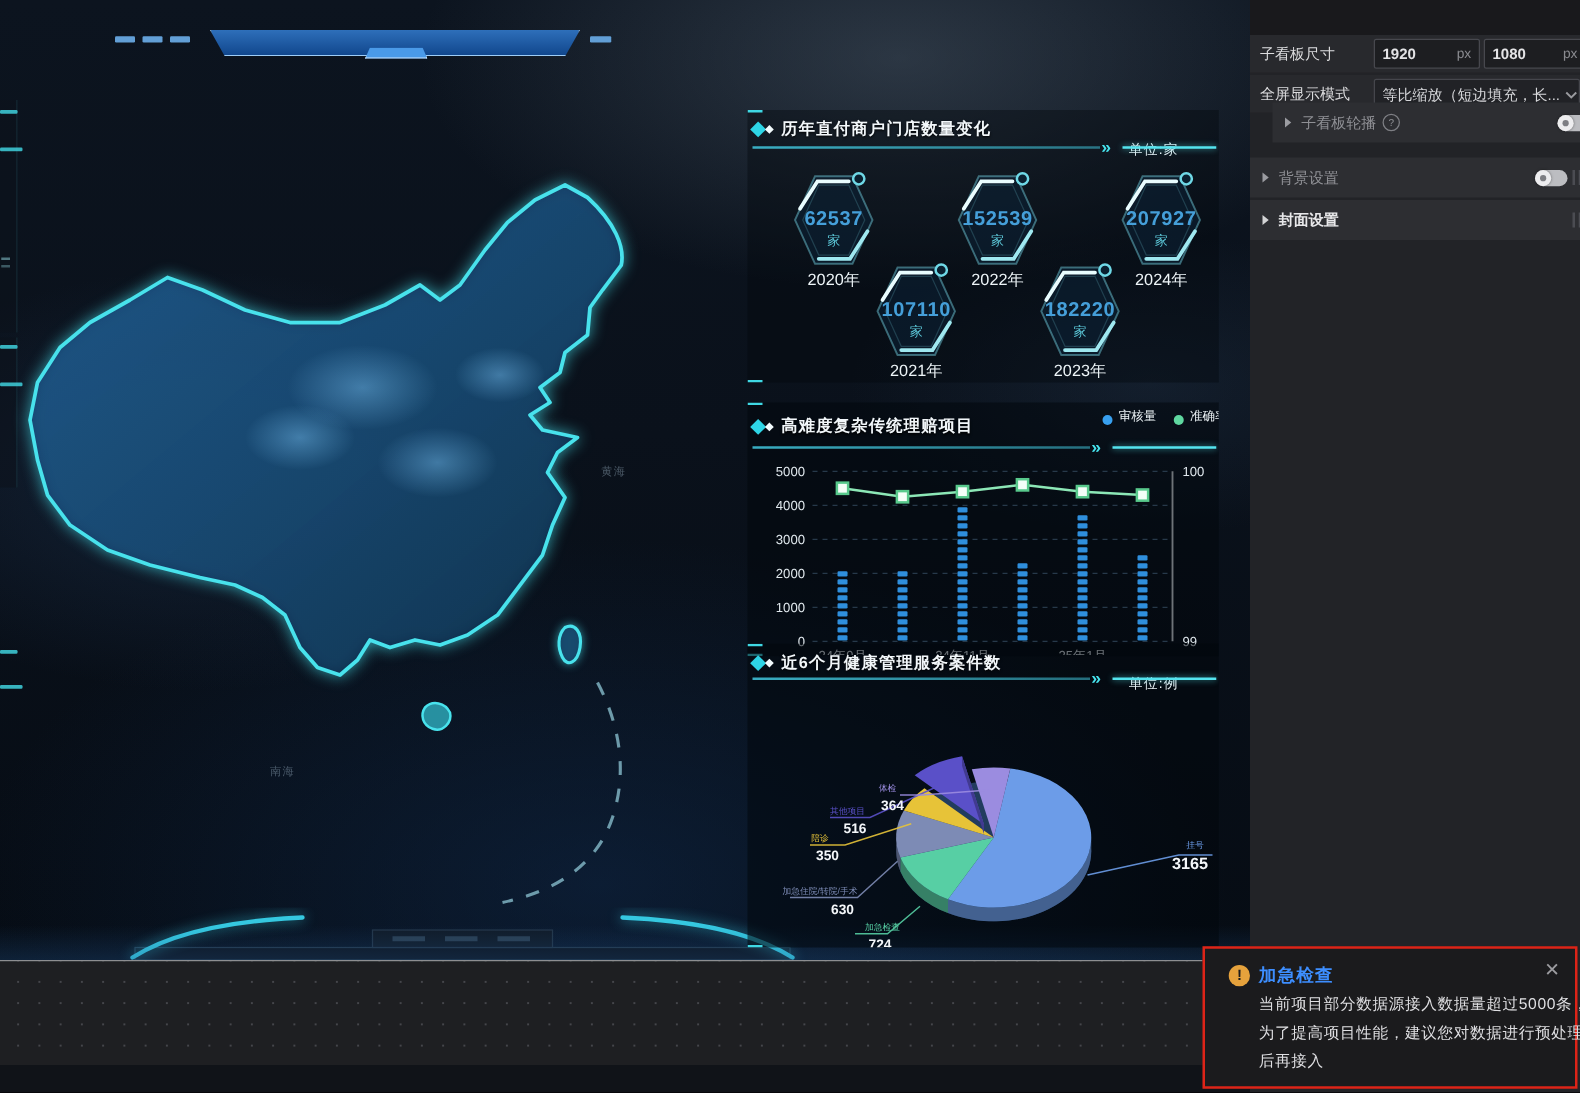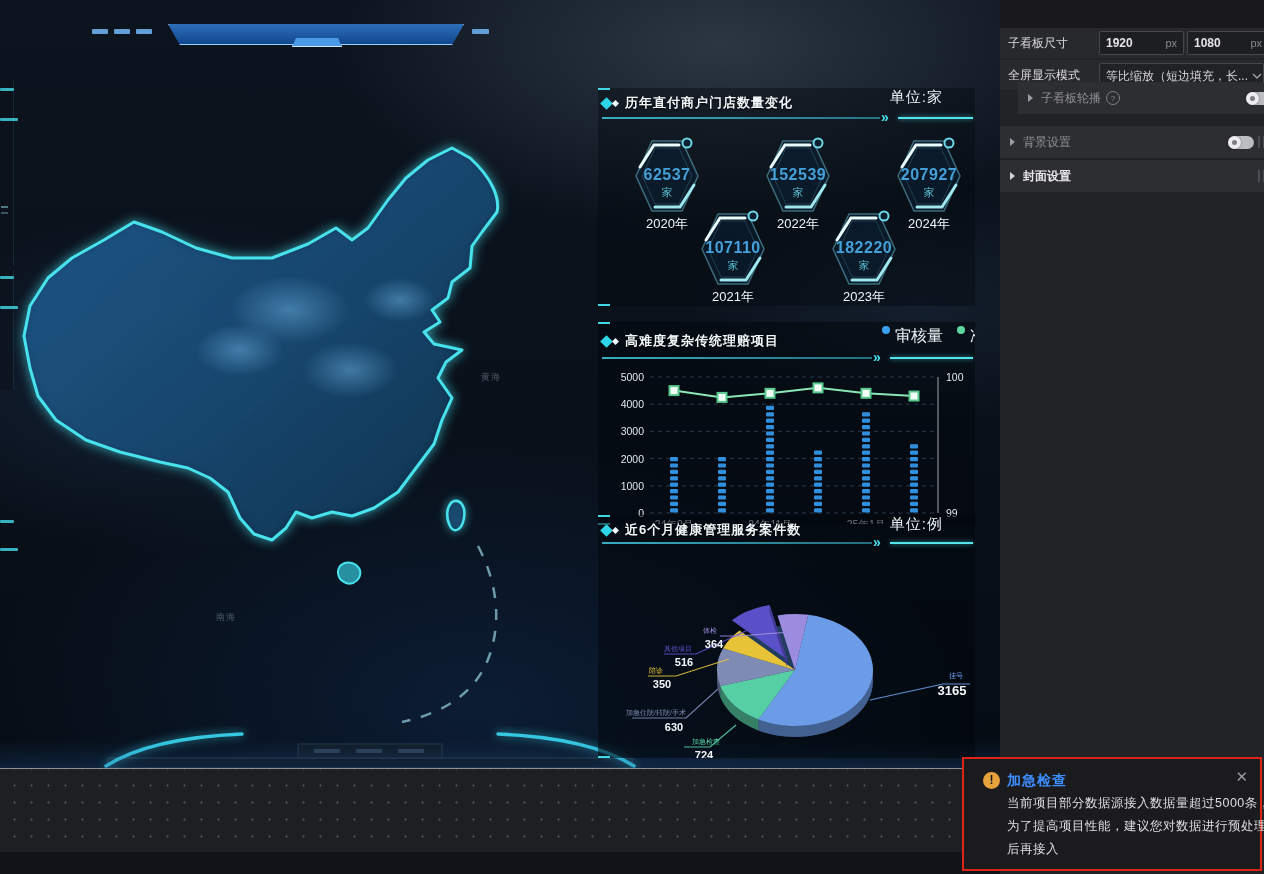--- a/index.html
+++ b/index.html
@@ -34,25 +34,25 @@
   
   .left-strip{background:rgba(12,18,28,0.55);border-right:1px solid rgba(80,200,220,0.12);}
   .cyan-tick{height:3px;background:#3fd0dc;opacity:0.85;border-radius:1px;}
   
   .panel{overflow:hidden;}
   .panel .corner-tick{position:absolute;left:0;width:12px;height:2px;background:#3fd8e4;}
   .panel-head{position:absolute;left:4px;top:6px;display:flex;align-items:center;gap:7px;white-space:nowrap;}
   .dia-big{width:9px;height:9px;background:#2ed5e6;transform:rotate(45deg);display:inline-block;}
   .dia-small{width:5px;height:5px;background:#f2fbfd;transform:rotate(45deg);display:inline-block;margin-left:-5px;}
   .panel-title{color:#f2f7fa;font-size:13px;font-weight:bold;letter-spacing:1px;text-shadow:0 1px 2px #000;}
-  .unit-label{position:absolute;top:0;color:#e9f1f5;font-size:15px;letter-spacing:1px;}
+  .unit-label{position:absolute;top:24px;color:#e9f1f5;font-size:11px;letter-spacing:1px;}
   .head-line{position:absolute;left:4px;height:2px;background:linear-gradient(90deg,rgba(62,190,212,0.9),rgba(62,190,212,0.55));}
   .head-line-bright{position:absolute;height:2px;background:#54e4ee;box-shadow:0 0 5px rgba(80,230,240,0.7);}
   .head-arrows{position:absolute;color:#46e2ec;font-size:14px;font-weight:bold;letter-spacing:-2px;line-height:10px;}
-  .legend-item{display:flex;align-items:flex-start;gap:5px;color:#eef4f7;font-size:16px;white-space:nowrap;}
+  .legend-item{display:flex;align-items:flex-end;gap:5px;color:#eef4f7;font-size:10px;white-space:nowrap;}
   .legend-dot{width:8px;height:8px;border-radius:50%;}
   
   #settings{left:1000px;top:0;width:264px;height:874px;background:#222327;}
   #sp-topstrip{left:0;top:0;width:264px;height:28px;background:#19191c;}
   .sp-row{position:absolute;left:0;width:264px;background:#28292d;display:flex;align-items:center;}
   .sp-label{color:#dcdcde;font-size:12px;margin-left:8px;white-space:nowrap;}
   .sp-input{position:absolute;height:24px;background:#1d1e21;border:1px solid #47484e;border-radius:2px;
       display:flex;align-items:center;justify-content:space-between;padding:0 6px;box-sizing:border-box;}
   .sp-input .val{color:#e4e4e6;font-size:12px;font-weight:bold;}
   .sp-input .unit{color:#8a8b90;font-size:11px;}

